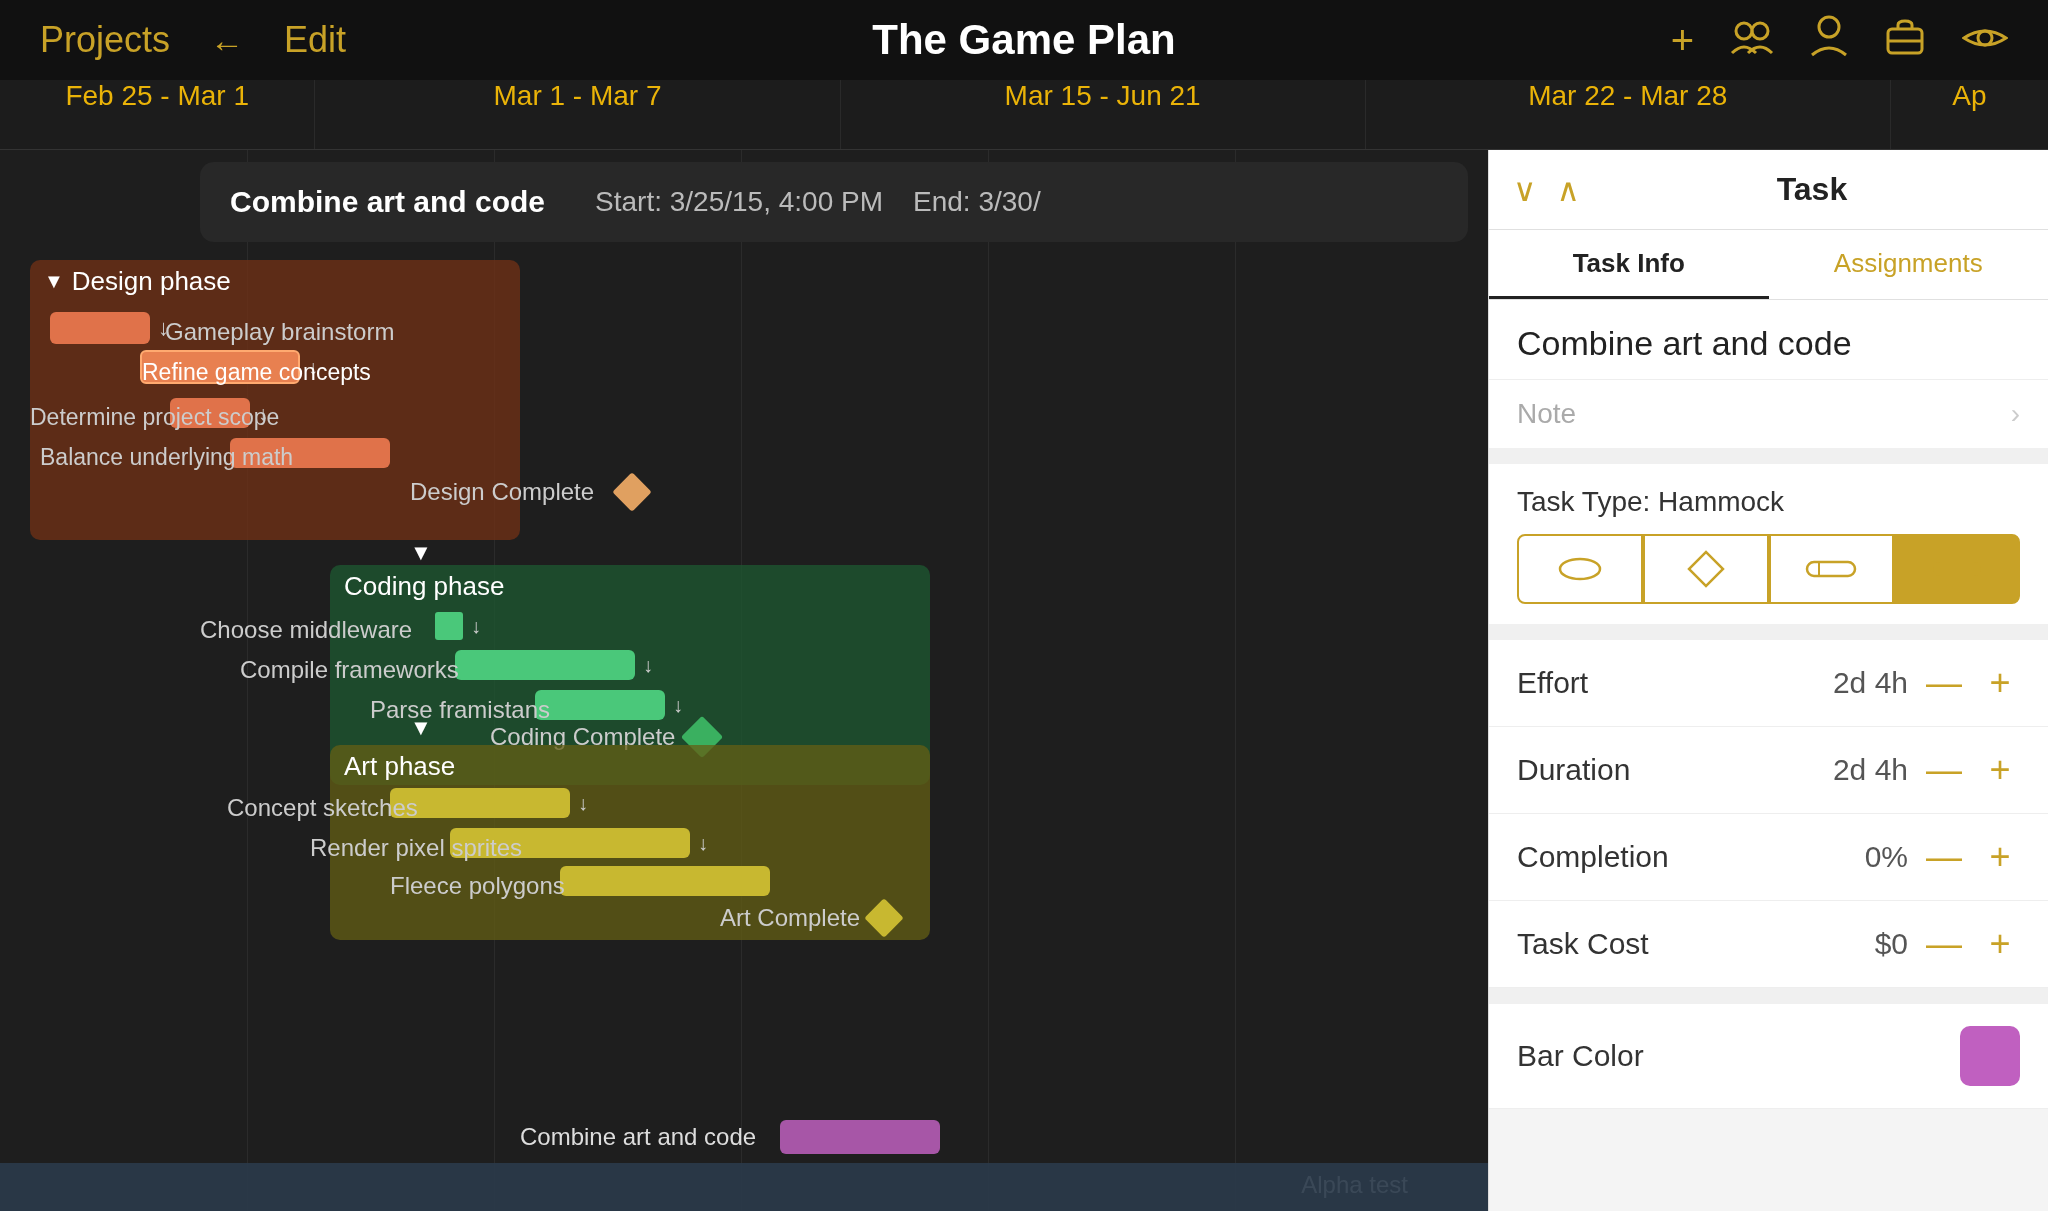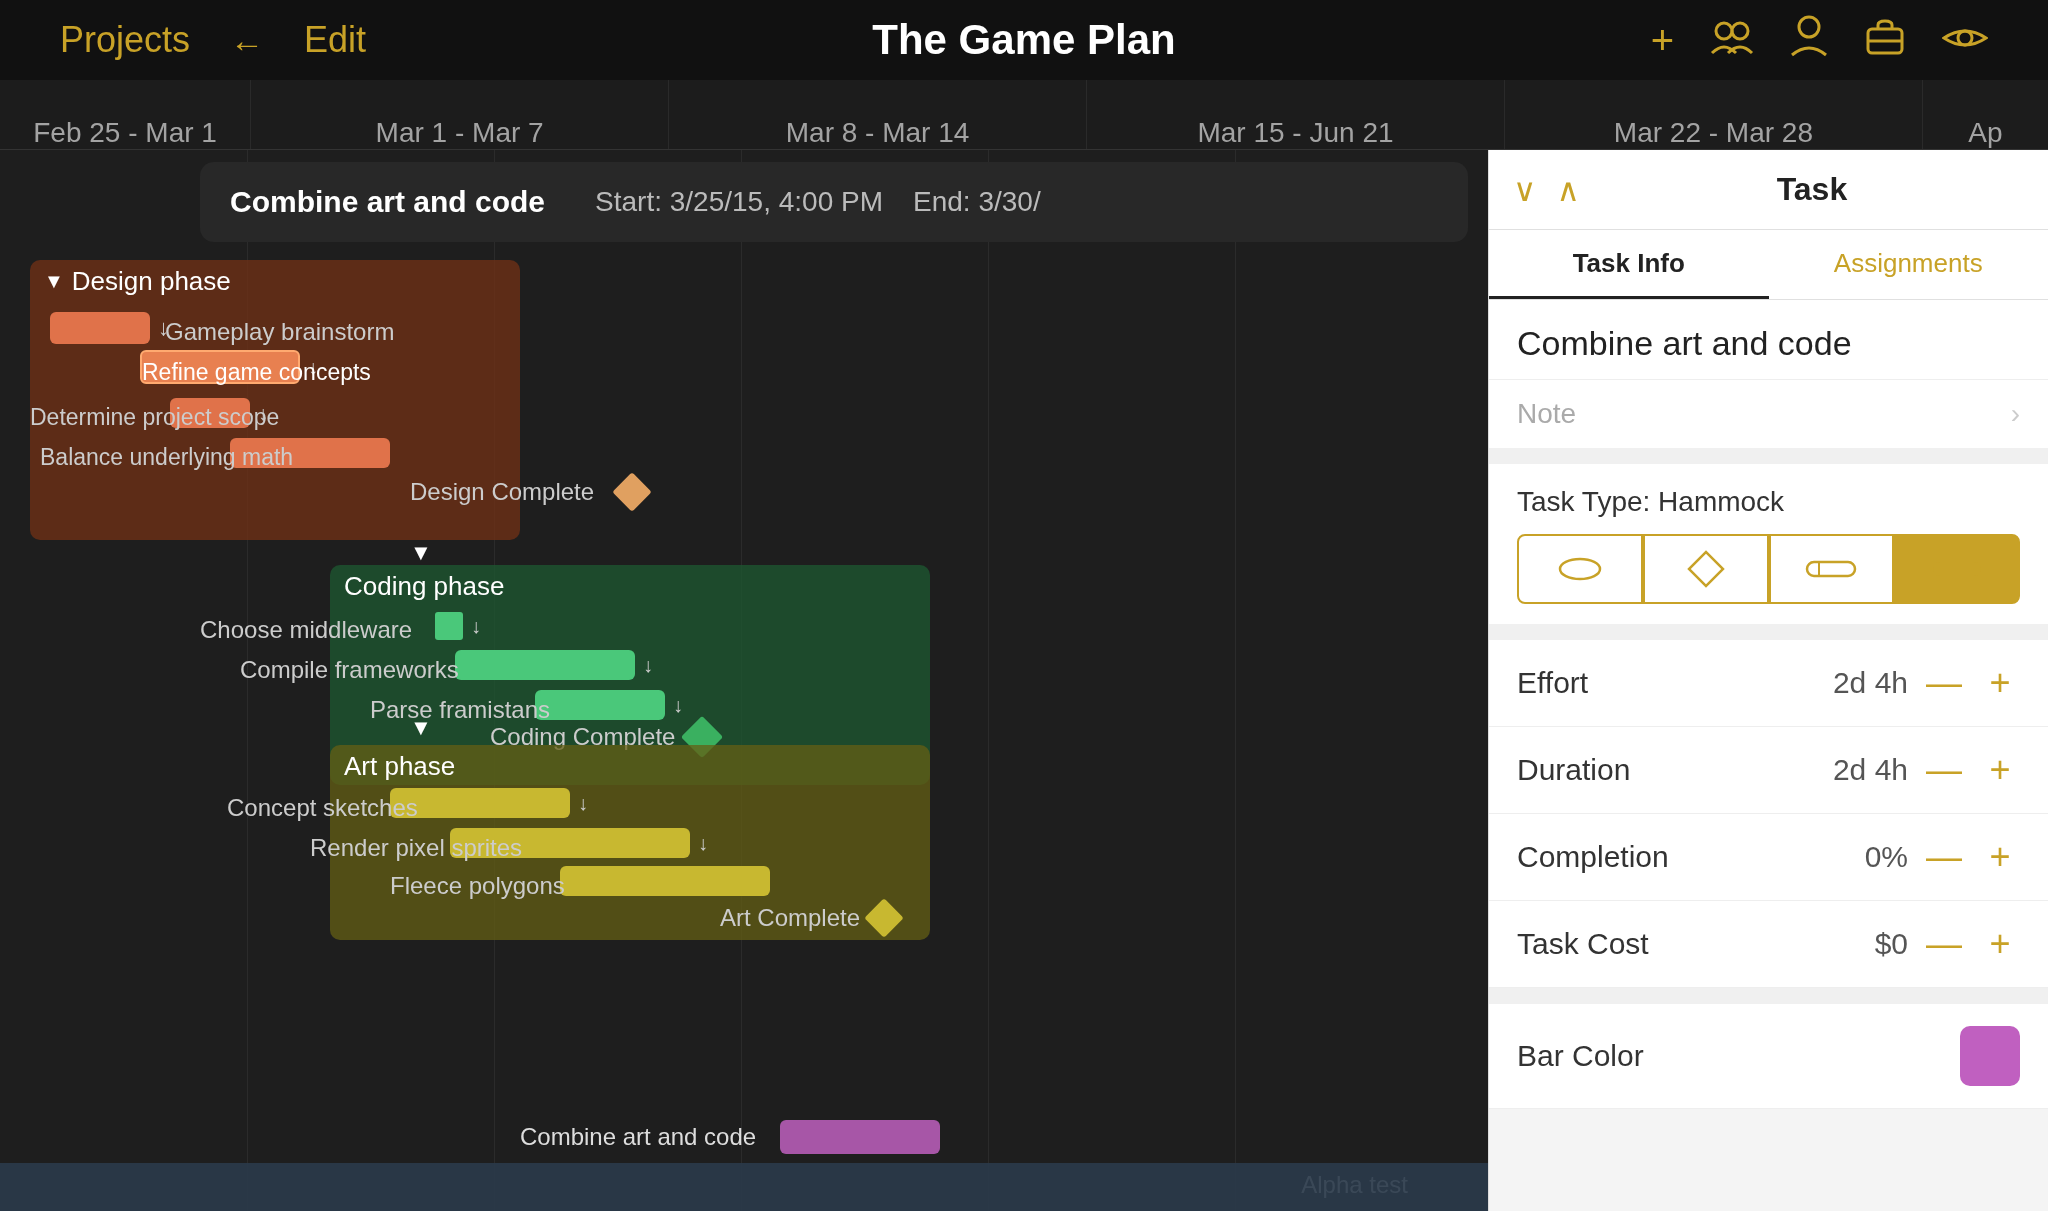--- a/index.html
+++ b/index.html
@@ -3,21 +3,21 @@
   <meta charset="utf-8">
   <style>
     * { box-sizing: border-box; margin: 0; padding: 0; }
     body { width: 2048px; height: 1211px; overflow: hidden; background: #1a1a1a; font-family: -apple-system, 'Helvetica Neue', Arial, sans-serif; }
 
     
     #topbar {
       width: 100%; height: 80px;
       background: #111;
       display: flex; align-items: center;
-      padding: 0 60px;
+      padding: 0 40px;
       position: relative;
       z-index: 10;
     }
     #topbar .left { display: flex; align-items: center; gap: 40px; }
     #topbar .center { position: absolute; left: 50%; transform: translateX(-50%); }
     #topbar .right { margin-left: auto; display: flex; align-items: center; gap: 36px; }
     .nav-btn { color: #c8a227; font-size: 34px; cursor: pointer; background: none; border: none; }
     .nav-label { color: #c8a227; font-size: 36px; font-weight: 500; }
     .title-text { color: #fff; font-size: 42px; font-weight: 600; }
     .icon-btn { color: #c8a227; font-size: 40px; cursor: pointer; background: none; border: none; }
@@ -25,25 +25,25 @@
     
     #timeline-header {
       width: 100%; height: 70px;
       background: #1c1c1c;
       display: flex; align-items: center;
       border-bottom: 1px solid #333;
     }
     .tl-col {
       flex: 1;
       text-align: center;
-      color: #a3a3a3;
+      color: #eab308;
       font-size: 28px;
       border-right: 1px solid #2a2a2a;
       height: 100%;
-      display: flex; align-items: flex-end; justify-content: center;
+      display: flex; align-items: flex-start; justify-content: center;
     }
     .tl-col:first-child { flex: 0.7; }
 
     
     #main {
       display: flex;
       width: 100%;
       height: calc(1211px - 80px - 70px);
     }
 
@@ -228,23 +228,20 @@
 </div>
 
 <div id="timeline-header">
   <div class="tl-col" style="flex:0.6">
       <span>Feb 25 - Mar 1</span>
     </div>
   <div class="tl-col">
       <span>Mar 1 - Mar 7</span>
     </div>
   <div class="tl-col">
-      <span>Mar 8 - Mar 14</span>
-    </div>
-  <div class="tl-col">
       <span>Mar 15 - Jun 21</span>
     </div>
   <div class="tl-col">
       <span>Mar 22 - Mar 28</span>
     </div>
   <div class="tl-col" style="flex:0.3; border-right:none;">
       <span>Ap</span>
     </div>
 </div>
 

